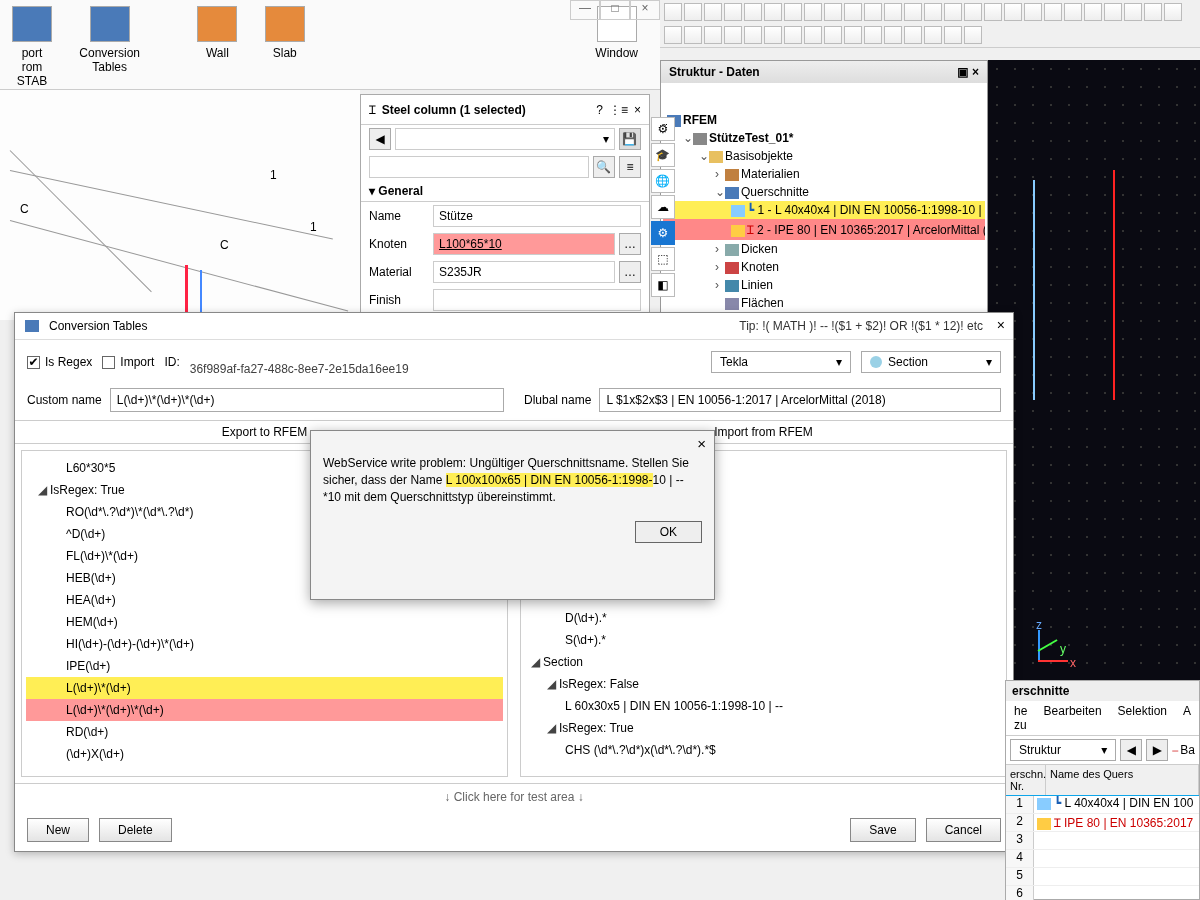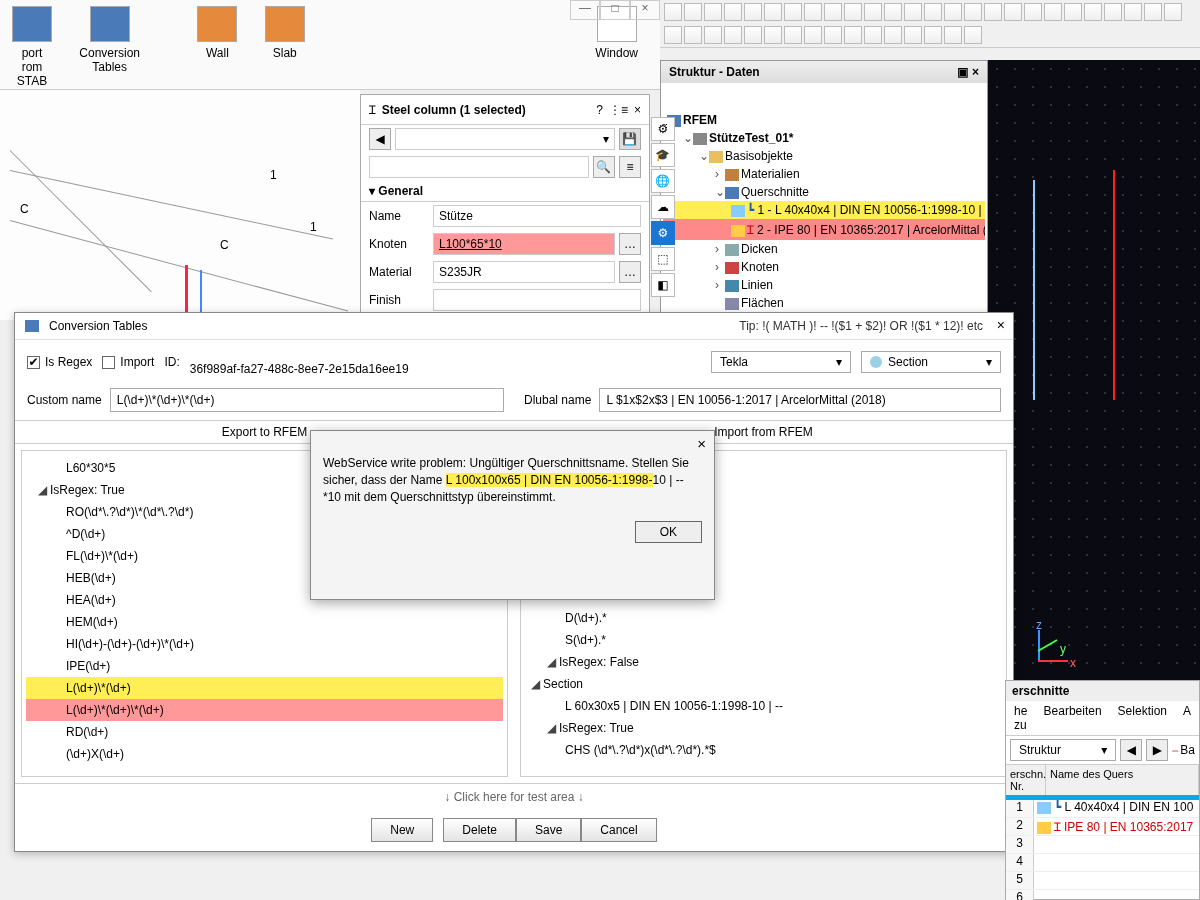--- a/index.html
+++ b/index.html
@@ -56,54 +56,54 @@
 .diag { position:absolute; background:#999; height:1px; transform-origin:left; }
 
 
 .conv { left:14px; top:312px; width:1000px; height:540px; background:#fff; border:1px solid #888; box-shadow:0 2px 8px rgba(0,0,0,0.25); }
 .conv-title { padding:6px 10px; display:flex; align-items:center; gap:8px; border-bottom:1px solid #ddd; }
 .conv-tip { position:absolute; right:30px; top:6px; color:#333; }
 .conv-x { position:absolute; right:8px; top:4px; font-size:14px; }
 .conv-top { padding:8px 12px; display:flex; flex-wrap:wrap; align-items:center; gap:10px; }
 .chk { display:flex; align-items:center; gap:5px; }
 .chk .box { width:13px; height:13px; border:1px solid #666; display:flex; align-items:center; justify-content:center; }
-.idtxt { color:#000000;margin-top:14px; }
+.idtxt { color:#404040;margin-top:14px; }
 .dd-sel { border:1px solid #aaa; padding:3px 8px; background:#fff; display:flex; align-items:center; justify-content:space-between; }
 .conv-row2 { padding:4px 12px; display:flex; gap:20px; align-items:center; }
 .conv-row2 .field { flex:1; display:flex; align-items:center; gap:8px; }
 .conv-row2 input { flex:1; border:1px solid #aaa; padding:4px 6px; }
 .conv-header { display:flex; border-top:1px solid #ccc; border-bottom:1px solid #ccc; margin-top:4px; }
 .conv-header div { flex:1; text-align:center; padding:4px; }
 .conv-body { display:flex; height:340px; border-bottom:1px solid #ccc; }
 .conv-col { flex:1; border:1px solid #ccc; margin:6px; overflow:hidden; padding:6px 4px; }
 .list-item { padding:4px 4px 4px 40px; font-family:inherit; }
 .list-item.hl-y { background:#ffee55; }
 .list-item.hl-r { background:#ff9999; }
 .list-header { padding:4px 4px 4px 12px; }
 .tri { display:inline-block; width:8px; margin-right:4px; color:#444; }
 .conv-click { text-align:center; padding:6px; color:#666; }
-.conv-buttons { display:flex; justify-content:center; padding:8px 12px; }
+.conv-buttons { display:flex; justify-content:space-between; padding:8px 12px; }
 .btn { border:1px solid #888; background:linear-gradient(#fff,#e4e4e4); padding:4px 18px; }
 
 
 .err { left:310px; top:430px; width:405px; height:170px; background:#f4f4f4; border:1px solid #888; box-shadow:0 3px 12px rgba(0,0,0,0.35); z-index:50; }
 .err-x { position:absolute; right:8px; top:4px; font-size:15px; }
 .err-body { padding:24px 18px 12px 12px; line-height:1.4; }
 .err-hl { background:#ffee55; }
 .err-btn { float:right; margin:4px 12px 12px; border:1px solid #666; padding:3px 24px; background:#eee; }
 
 
 .brp { left:1005px; top:680px; width:195px; height:220px; background:#fff; border:1px solid #aaa; }
 .brp-title { background:#eee; padding:3px 6px; font-weight:bold; }
 .brp-tabs { display:flex; border-bottom:1px solid #ccc; }
 .brp-tabs div { padding:3px 8px; }
 .brp-toolbar { padding:3px 4px; display:flex; align-items:center; gap:4px; border-bottom:1px solid #ccc; }
 .brp-toolbar .dd-sel { flex:1; min-width:0; }
 .brp-grid { }
-.brp-hrow { display:flex; background:#f0f0f0; border-bottom:5px solid #0ea5e9; }
+.brp-hrow { display:flex; background:#f0f0f0; border-bottom:1px solid #0ea5e9; }
 .brp-hcell { padding:3px 4px; border-right:1px solid #ccc; font-size:11px; }
 .brp-row { display:flex; border-bottom:1px solid #eee; height:18px; }
 .brp-num { width:28px; text-align:center; background:#f7f7f7; border-right:1px solid #ccc; }
 .brp-swatch { width:14px; height:12px; display:inline-block; margin:1px 3px 0 3px; vertical-align:middle; }
 </style>
 </head>
 <body>
 
 <div class="abs bg-canvas">
   <div class="diag" style="left:10px; top:80px; width:330px; transform:rotate(12deg);"></div>
@@ -344,34 +344,34 @@
       <div class="list-item">IPE(\d+)</div>
       <div class="list-item hl-y">L(\d+)\*(\d+)</div>
       <div class="list-item hl-r">L(\d+)\*(\d+)\*(\d+)</div>
       <div class="list-item">RD(\d+)</div>
       <div class="list-item">(\d+)X(\d+)</div>
     </div>
     <div class="conv-col">
       <div style="height:150px;"></div>
       <div class="list-item">D(\d+).*</div>
       <div class="list-item">S(\d+).*</div>
+      <div class="list-header" style="padding-left:6px;"><span class="tri">◢</span><span>Section</span></div>
       <div class="list-header" style="padding-left:22px;"><span class="tri">◢</span><span>IsRegex:   False</span></div>
-      <div class="list-header" style="padding-left:6px;"><span class="tri">◢</span><span>Section</span></div>
       <div class="list-item">L 60x30x5 | DIN EN 10056-1:1998-10 | --</div>
       <div class="list-header" style="padding-left:22px;"><span class="tri">◢</span><span>IsRegex:   True</span></div>
       <div class="list-item">CHS (\d*\.?\d*)x(\d*\.?\d*).*$</div>
     </div>
   </div>
   <div class="conv-click">↓ Click here for test area ↓</div>
   <div class="conv-buttons">
     <div style="display:flex; gap:10px;">
       <button class="btn">New</button>
       <button class="btn">Delete</button>
     </div>
-    <div style="display:flex; ">
+    <div style="display:flex; gap:10px;">
       <button class="btn">Save</button>
       <button class="btn">Cancel</button>
     </div>
   </div>
 </div>
 
 <div class="abs err">
   <span class="err-x">×</span>
   <div class="err-body">
     <span>WebService write problem: Ungültiger Querschnittsname. Stellen Sie sicher, dass der Name </span><span class="err-hl">L 100x100x65 | DIN EN 10056-1:1998-</span><span>10 | --*10 mit dem Querschnittstyp übereinstimmt.</span>

